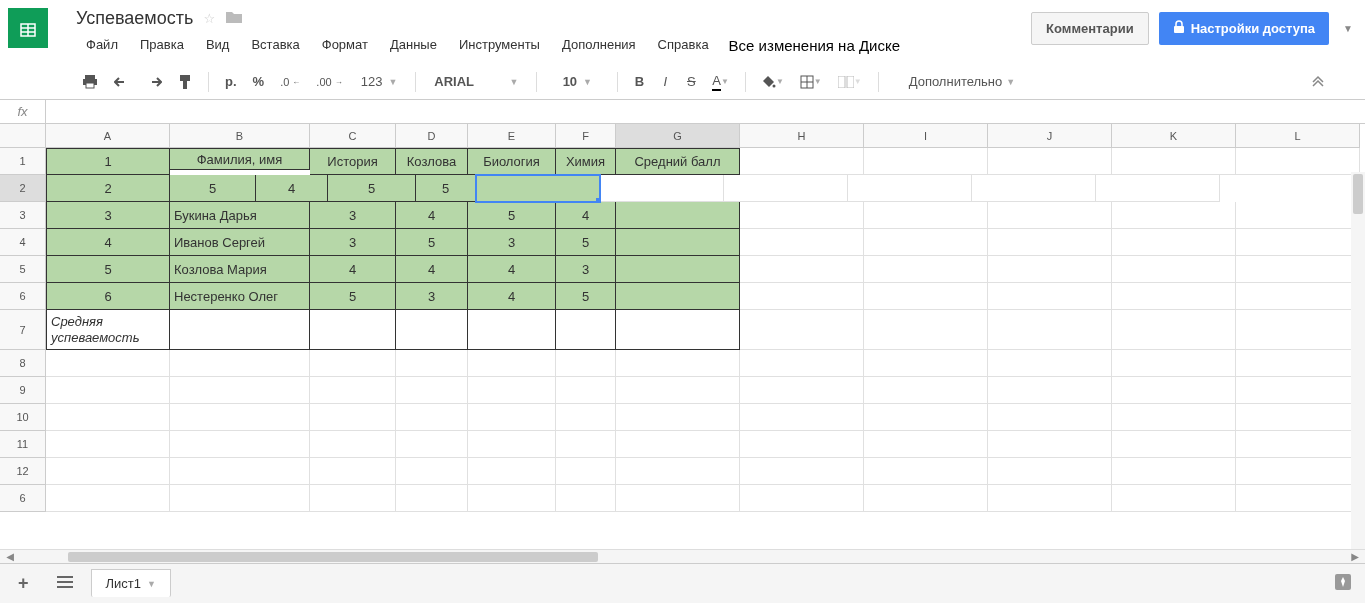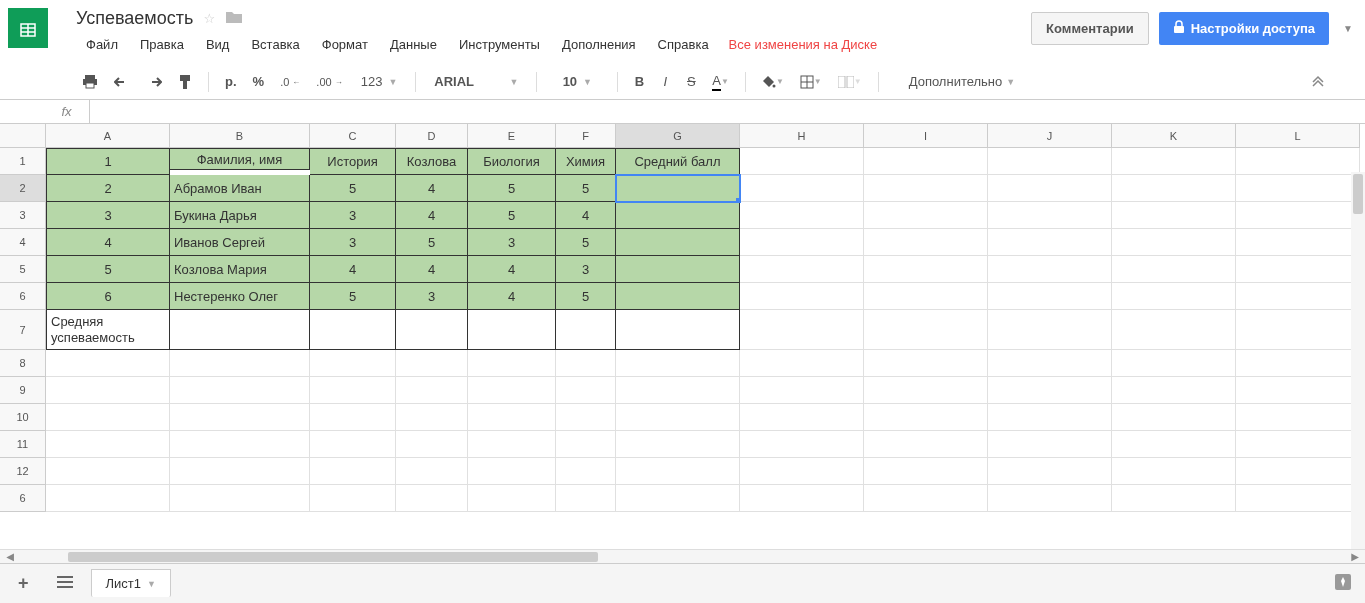--- a/index.html
+++ b/index.html
@@ -8,40 +8,40 @@
 
 .header { display: flex; align-items: flex-start; padding: 8px 8px 0 8px; height: 64px; }
 .logo { width: 40px; height: 40px; background: #0f9d58; display: flex; align-items: center; justify-content: center; margin-right: 28px; }
 .logo svg { fill: #fff; }
 .title-area { flex: 1; }
 .title-row { display: flex; align-items: center; gap: 10px; margin-bottom: 4px; }
 .doc-title { font-size: 18px; color: #333; }
 .star-icon, .folder-icon { color: #ccc; cursor: pointer; }
 .menu-bar { display: flex; gap: 2px; }
 .menu-item { padding: 4px 10px; cursor: pointer; font-size: 13px; color: #333; }
-.save-status { color: #ef4444; font-size: 13px; padding: 4px 8px; }
+.save-status { color: #000000; font-size: 15px; padding: 4px 8px; }
 .header-right { display: flex; align-items: center; gap: 10px; padding-top: 4px; }
 .comments-btn { background: #f5f5f5; border: 1px solid #ccc; padding: 8px 14px; font-size: 13px; font-weight: bold; color: #555; cursor: pointer; border-radius: 2px; }
 .share-btn { background: #4285f4; color: #fff; border: none; padding: 8px 14px; font-size: 13px; font-weight: bold; cursor: pointer; border-radius: 2px; display: flex; align-items: center; gap: 6px; }
 .dropdown-arrow { color: #888; font-size: 10px; cursor: pointer; padding: 4px; }
 
 
 .toolbar { display: flex; align-items: center; padding: 6px 40px 6px 76px; border-bottom: 1px solid #ccc; gap: 4px; height: 36px; }
 .tb-btn { padding: 4px 6px; cursor: pointer; color: #555; display: flex; align-items: center; justify-content: center; min-width: 22px; height: 24px; }
 .tb-sep { width: 1px; height: 20px; background: #ddd; margin: 0 6px; }
 .tb-select { display: flex; align-items: center; gap: 6px; padding: 2px 8px; cursor: pointer; font-size: 13px; color: #555; }
 .tb-select .arrow { font-size: 9px; color: #aaa; }
 .tb-font { width: 100px; }
 .tb-size { width: 60px; justify-content: center;}
 .more-link { color: #555; font-size: 13px; cursor: pointer; display: flex; align-items: center; gap: 4px; margin-left: 20px; }
 .collapse-icon { margin-left: auto; color: #888; cursor: pointer; }
 
 
 .formula-bar { display: flex; align-items: center; border-bottom: 1px solid #ccc; height: 24px; }
-.fx-label { width: 46px; text-align: center; font-style: italic; color: #888; border-right: 1px solid #ccc; font-size: 13px; line-height: 24px; margin-left: 44px;}
+.fx-label { width: 46px; text-align: center; font-style: italic; color: #888; border-right: 1px solid #ccc; font-size: 13px; line-height: 24px;}
 .formula-input { flex: 1; border: none; outline: none; padding: 0 8px; height: 100%; }
 
 
 .sheet-area { position: relative; overflow: hidden; height: calc(603px - 64px - 36px - 24px - 14px - 40px); }
 .corner { width: 46px; height: 24px; background: #f8f8f8; border-right: 1px solid #ccc; border-bottom: 1px solid #ccc; flex-shrink: 0; }
 .col-headers-wrap { flex: 1; overflow: hidden; }
 .row-headers-wrap { width: 46px; flex-shrink: 0; }
 .top-row { display: flex; }
 .main-row { display: flex; height: calc(100% - 24px); }
 .col-headers { display: flex; }
@@ -271,21 +271,20 @@
             <div class="cell tblborder tbltop green center center" style="width: 60px; height: 27px;">Химия</div>
             <div class="cell tblborder tbltop green center" style="width: 124px; height: 27px;">Средний балл</div>
             <div class="cell" style="width: 124px; height: 27px;"></div>
             <div class="cell" style="width: 124px; height: 27px;"></div>
             <div class="cell" style="width: 124px; height: 27px;"></div>
             <div class="cell" style="width: 124px; height: 27px;"></div>
             <div class="cell" style="width: 124px; height: 27px;"></div>
           </div>
           <div class="cell-row">
             <div class="cell tblborder tblleft green center" style="width: 124px; height: 27px;">2</div>
-            <div class="cell tblborder green" style="width: 140px; height: 27px;">Абрамов Иван</div>
             <div class="cell tblborder green center" style="width: 86px; height: 27px;">5</div>
             <div class="cell tblborder green center" style="width: 72px; height: 27px;">4</div>
             <div class="cell tblborder green center" style="width: 88px; height: 27px;">5</div>
             <div class="cell tblborder green center" style="width: 60px; height: 27px;">5</div>
             <div class="cell tblborder green selected" style="width: 124px; height: 27px;"></div>
             <div class="cell" style="width: 124px; height: 27px;"></div>
             <div class="cell" style="width: 124px; height: 27px;"></div>
             <div class="cell" style="width: 124px; height: 27px;"></div>
             <div class="cell" style="width: 124px; height: 27px;"></div>
             <div class="cell" style="width: 124px; height: 27px;"></div>
@@ -340,21 +339,21 @@
             <div class="cell tblborder green center" style="width: 88px; height: 27px;">4</div>
             <div class="cell tblborder green center" style="width: 60px; height: 27px;">5</div>
             <div class="cell tblborder green" style="width: 124px; height: 27px;"></div>
             <div class="cell" style="width: 124px; height: 27px;"></div>
             <div class="cell" style="width: 124px; height: 27px;"></div>
             <div class="cell" style="width: 124px; height: 27px;"></div>
             <div class="cell" style="width: 124px; height: 27px;"></div>
             <div class="cell" style="width: 124px; height: 27px;"></div>
           </div>
           <div class="cell-row">
-            <div class="cell tblborder tblleft center" style="width: 124px; height: 40px; white-space: normal; line-height: 1.2; font-size: 13px;">Средняя успеваемость</div>
+            <div class="cell tblborder tblleft center" style="width: 124px; height: 40px; white-space: normal; line-height: 1.2; font-size: 13px; font-style: italic;">Средняя успеваемость</div>
             <div class="cell tblborder" style="width: 140px; height: 40px;"></div>
             <div class="cell tblborder center" style="width: 86px; height: 40px;"></div>
             <div class="cell tblborder center" style="width: 72px; height: 40px;"></div>
             <div class="cell tblborder center" style="width: 88px; height: 40px;"></div>
             <div class="cell tblborder center" style="width: 60px; height: 40px;"></div>
             <div class="cell tblborder" style="width: 124px; height: 40px;"></div>
             <div class="cell" style="width: 124px; height: 40px;"></div>
             <div class="cell" style="width: 124px; height: 40px;"></div>
             <div class="cell" style="width: 124px; height: 40px;"></div>
             <div class="cell" style="width: 124px; height: 40px;"></div>

